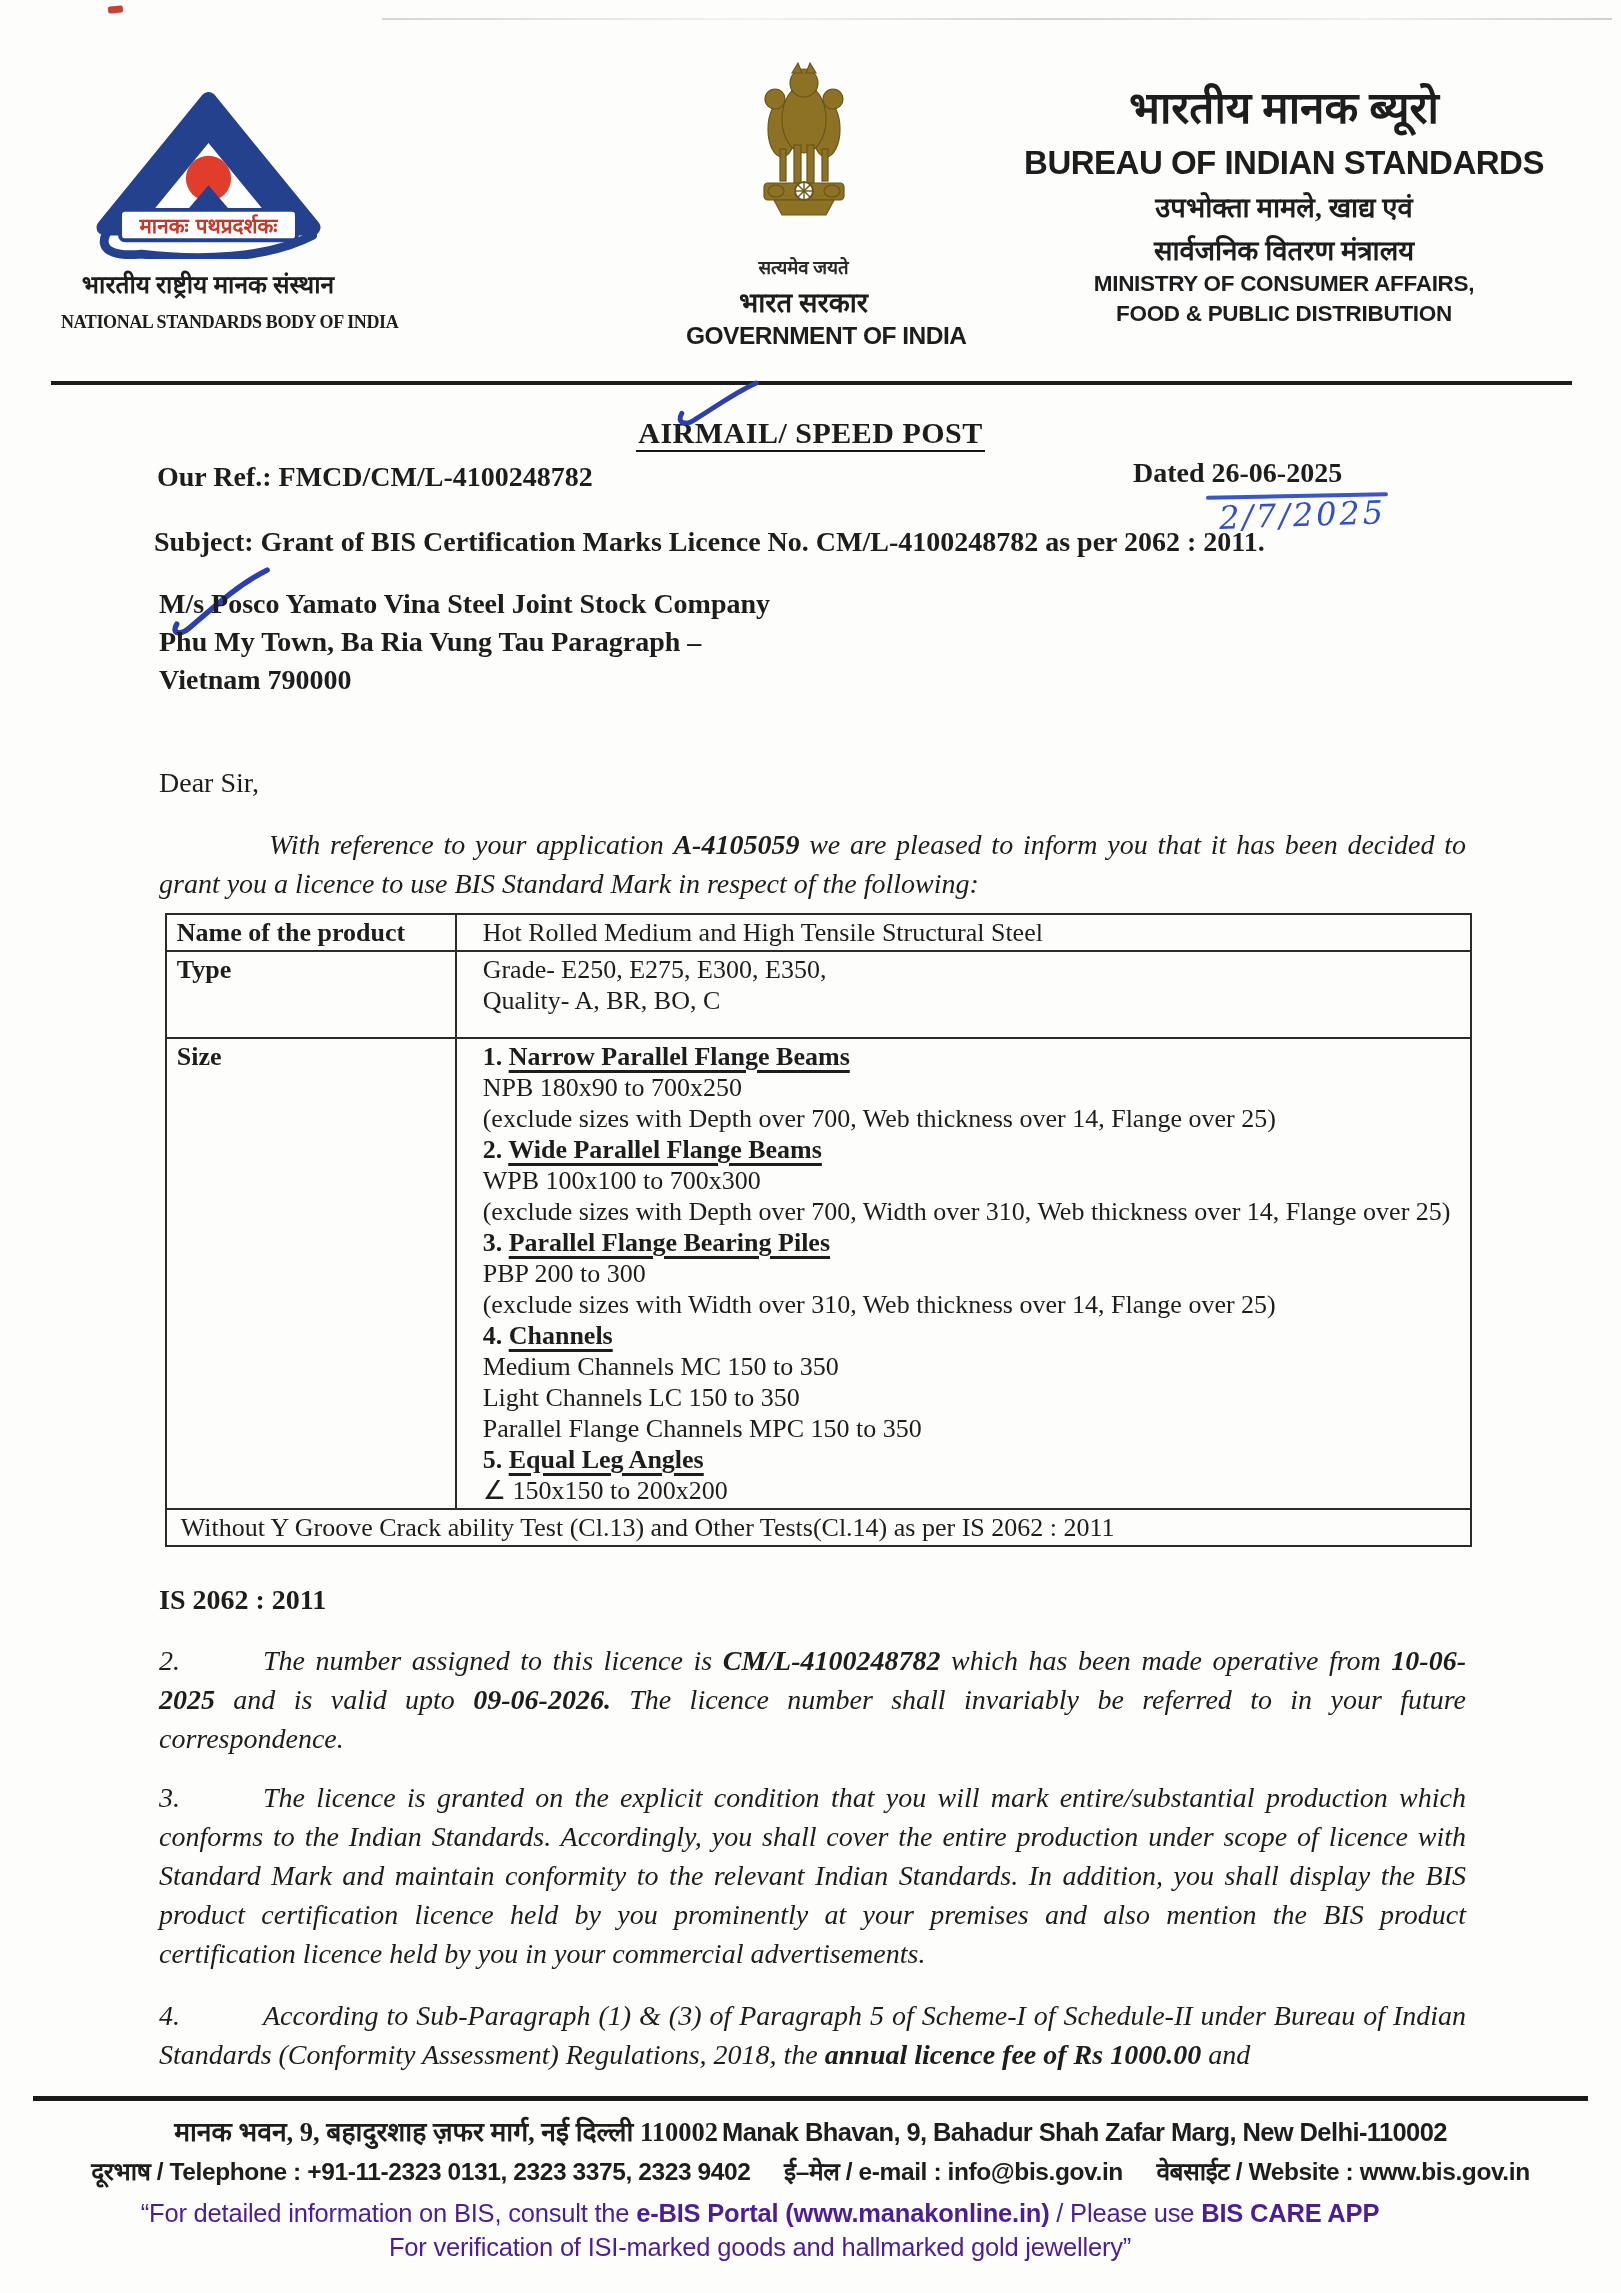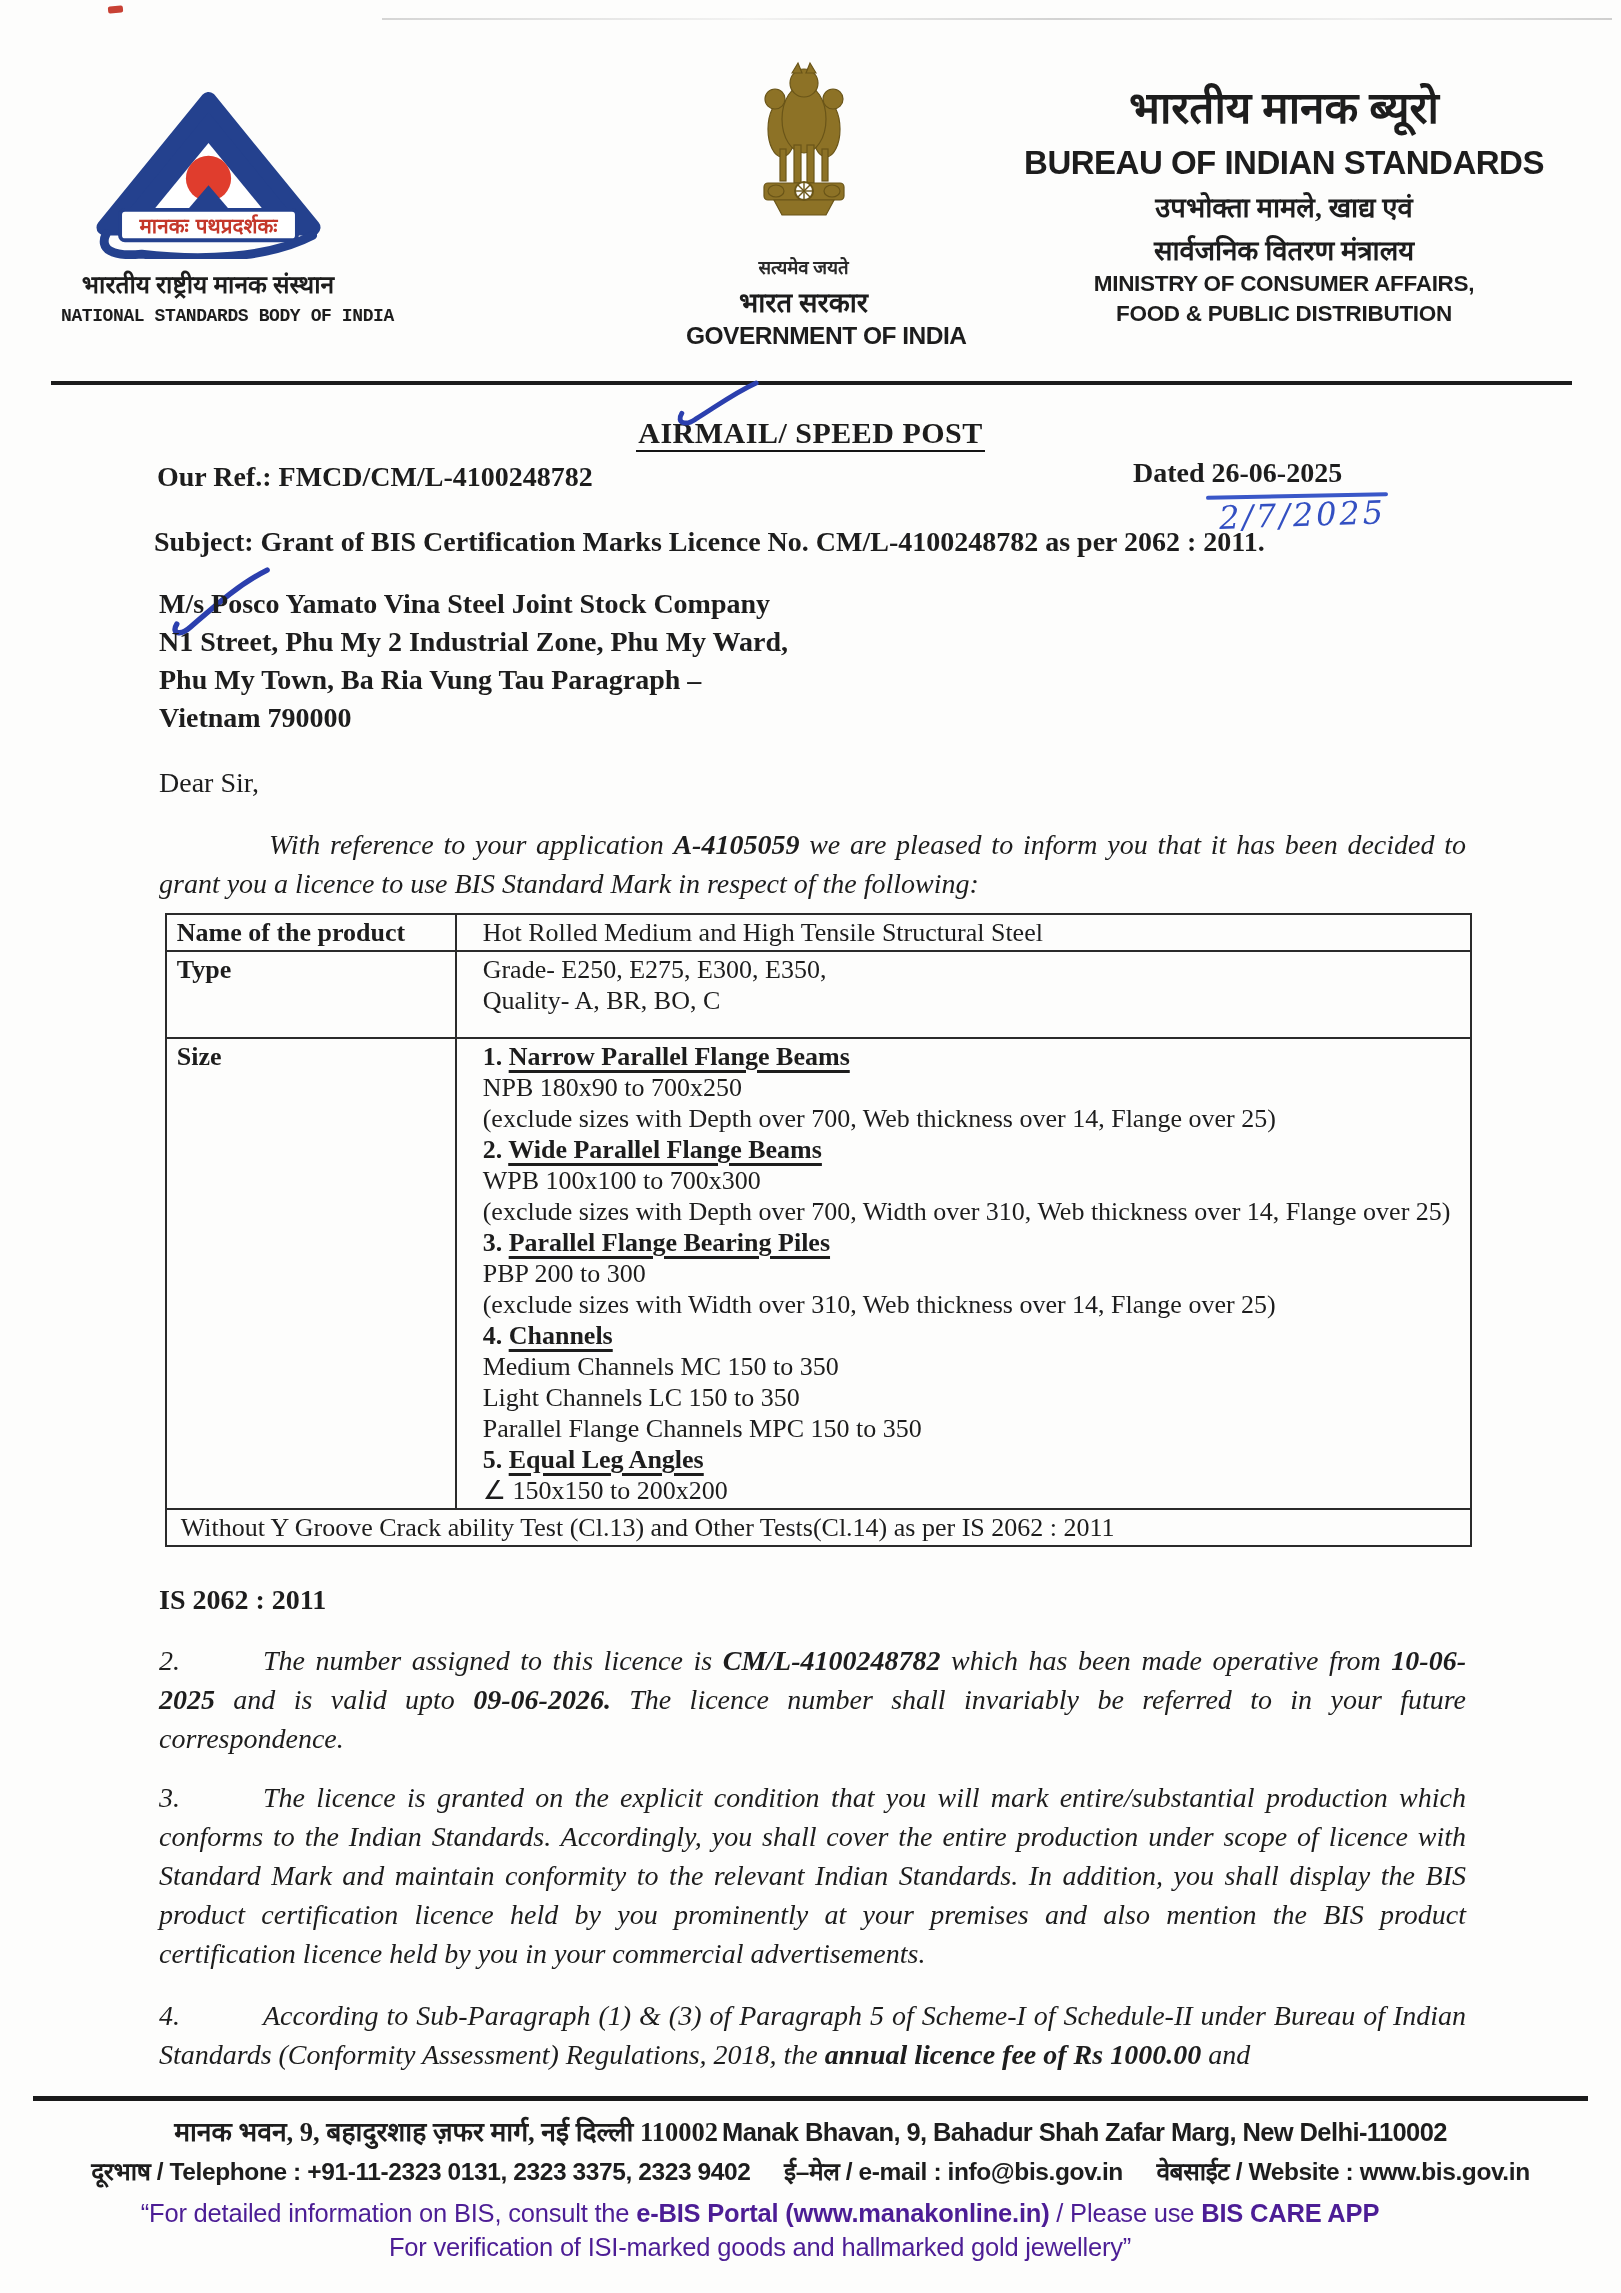--- a/index.html
+++ b/index.html
@@ -16,21 +16,21 @@
   .b{font-weight:bold;}
 
   
   .artifact-red{left:108px;top:5.9px;width:14.7px;height:6.9px;background:#c84134;border-radius:2px;transform:rotate(-6deg);}
   .artifact-streak{left:382px;top:17.6px;width:1230px;height:2.9px;
     background:linear-gradient(90deg,rgba(110,110,110,.28),rgba(150,150,150,.10) 30%,rgba(90,90,90,.26) 55%,rgba(140,140,140,.12) 80%,rgba(100,100,100,.3));}
 
   
   .bis-logo{left:61px;top:90px;width:294px;text-align:center;}
   .bis-logo .org-hi{font-size:24.5px;font-weight:bold;margin-top:3.9px;white-space:nowrap;}
-  .bis-logo .org-en{font-family:Liberation Mono, monospace;font-size:18px;font-weight:bold;letter-spacing:-0.4px;white-space:nowrap;margin-top:6px;}
+  .bis-logo .org-en{font-family:Liberation Serif, serif;font-size:18px;font-weight:bold;letter-spacing:-0.4px;white-space:nowrap;margin-top:12px;}
 
   .emblem{left:686px;top:57px;width:235px;text-align:center;}
   .emblem .motto{font-size:18.6px;font-weight:bold;color:#2a2a2a;margin-top:1px;}
   .emblem .govt-hi{font-size:27.4px;font-weight:bold;margin-top:3.9px;white-space:nowrap;}
   .emblem .govt-en{font-family:"Liberation Sans",sans-serif;font-size:24.5px;font-weight:bold;letter-spacing:-0.5px;white-space:nowrap;margin-top:2px;}
 
   .bureau{left:995px;top:76px;width:578px;text-align:center;}
   .bureau .l1{font-size:44px;font-weight:bold;white-space:nowrap;}
   .bureau .l2{font-family:"Liberation Sans",sans-serif;font-size:33px;font-weight:bold;letter-spacing:-0.5px;white-space:nowrap;margin-top:7.8px;}
   .bureau .l3,.bureau .l4{font-size:27.4px;font-weight:bold;white-space:nowrap;margin-top:5.9px;}
@@ -162,21 +162,20 @@
   <div class="abs date-underline"></div>
   <div class="abs handwritten">2/7/2025</div>
 
   <div class="abs subject">Subject: Grant of BIS Certification Marks Licence No. CM/L-4100248782 as per 2062 : 2011.</div>
 
   <svg class="abs" style="left:165px;top:565px;" width="110" height="71" viewBox="0 0 112 72">
     <path class="tick" stroke-width="5.5" d="M12 60 C6 70 16 72 26 63 C48 44 74 20 104 5"></path>
   </svg>
   <div class="abs addressee">
     <div>M/s Posco Yamato Vina Steel Joint Stock Company</div>
-    <div>N1 Street, Phu My 2 Industrial Zone, Phu My Ward,</div>
     <div>Phu My Town, Ba Ria Vung Tau Paragraph –</div>
     <div>Vietnam 790000</div>
   </div>
 
   <div class="abs salutation">Dear Sir,</div>
 
   <div class="abs para para1"><span>With reference to your application </span><span class="b">A-4105059</span><span> we are pleased to inform you that it has been decided to grant you a licence to use BIS Standard Mark in respect of the following:</span></div>
 
   <div class="abs product-table">
     <div class="t-row">

